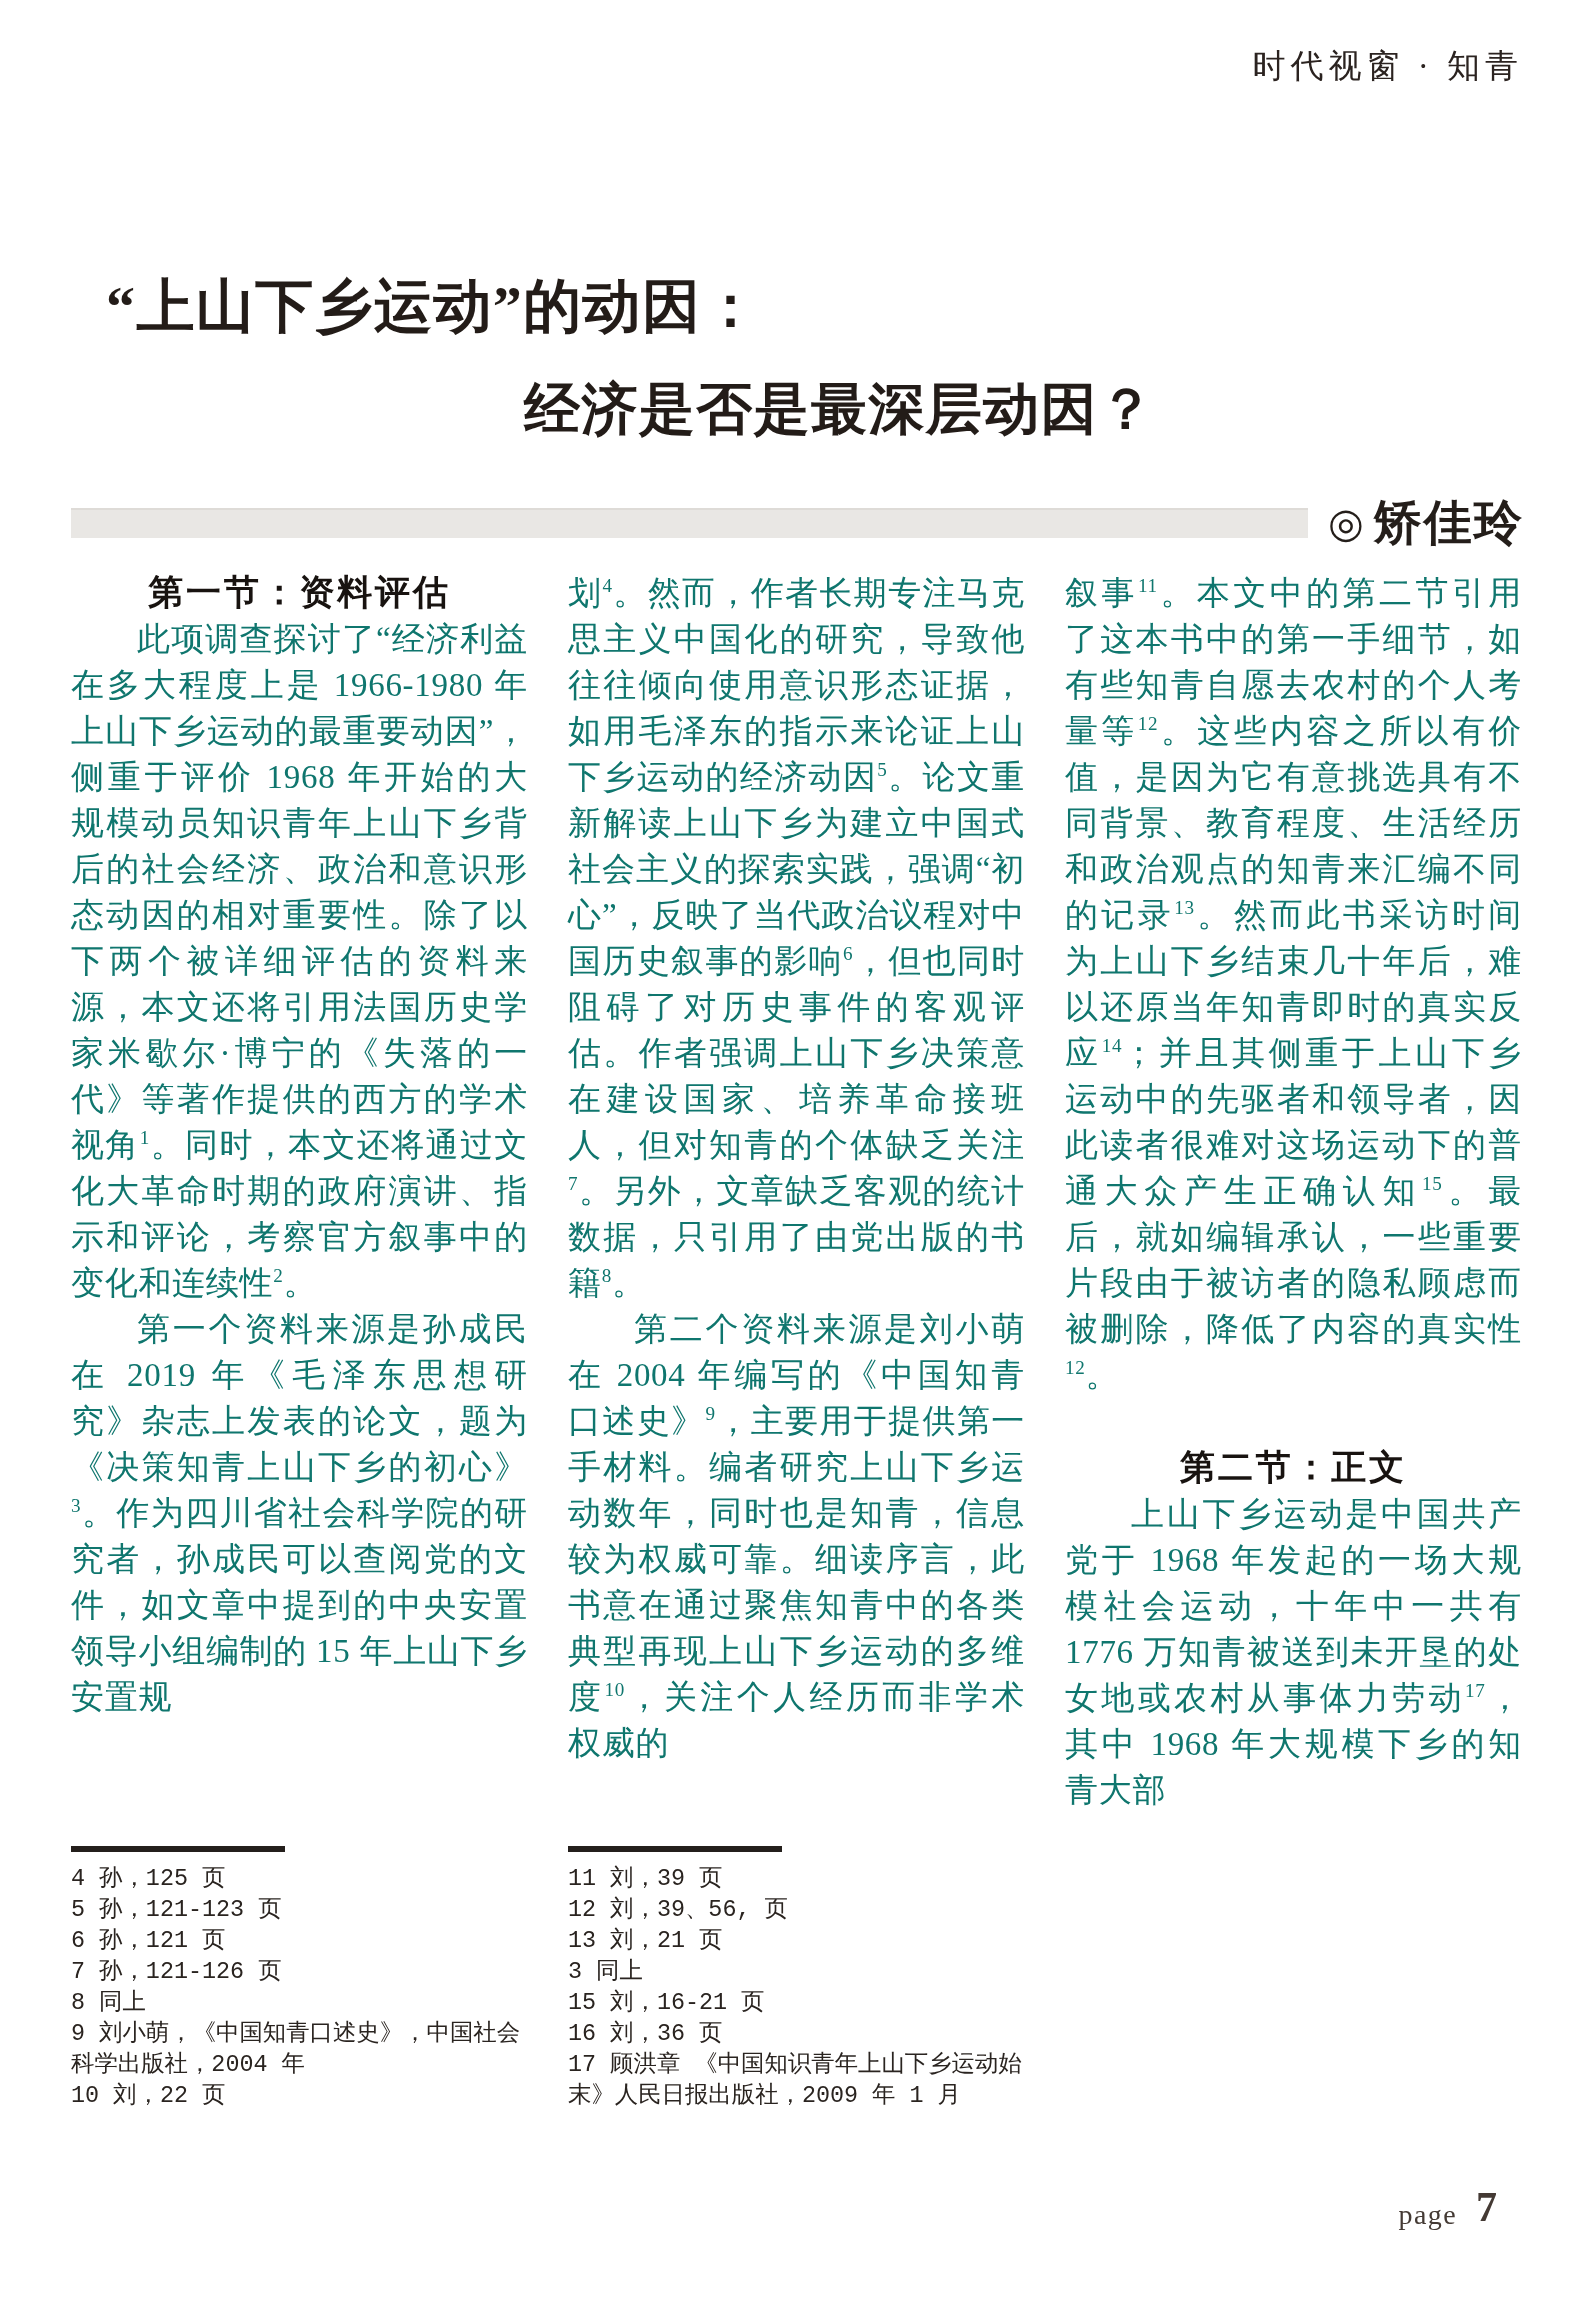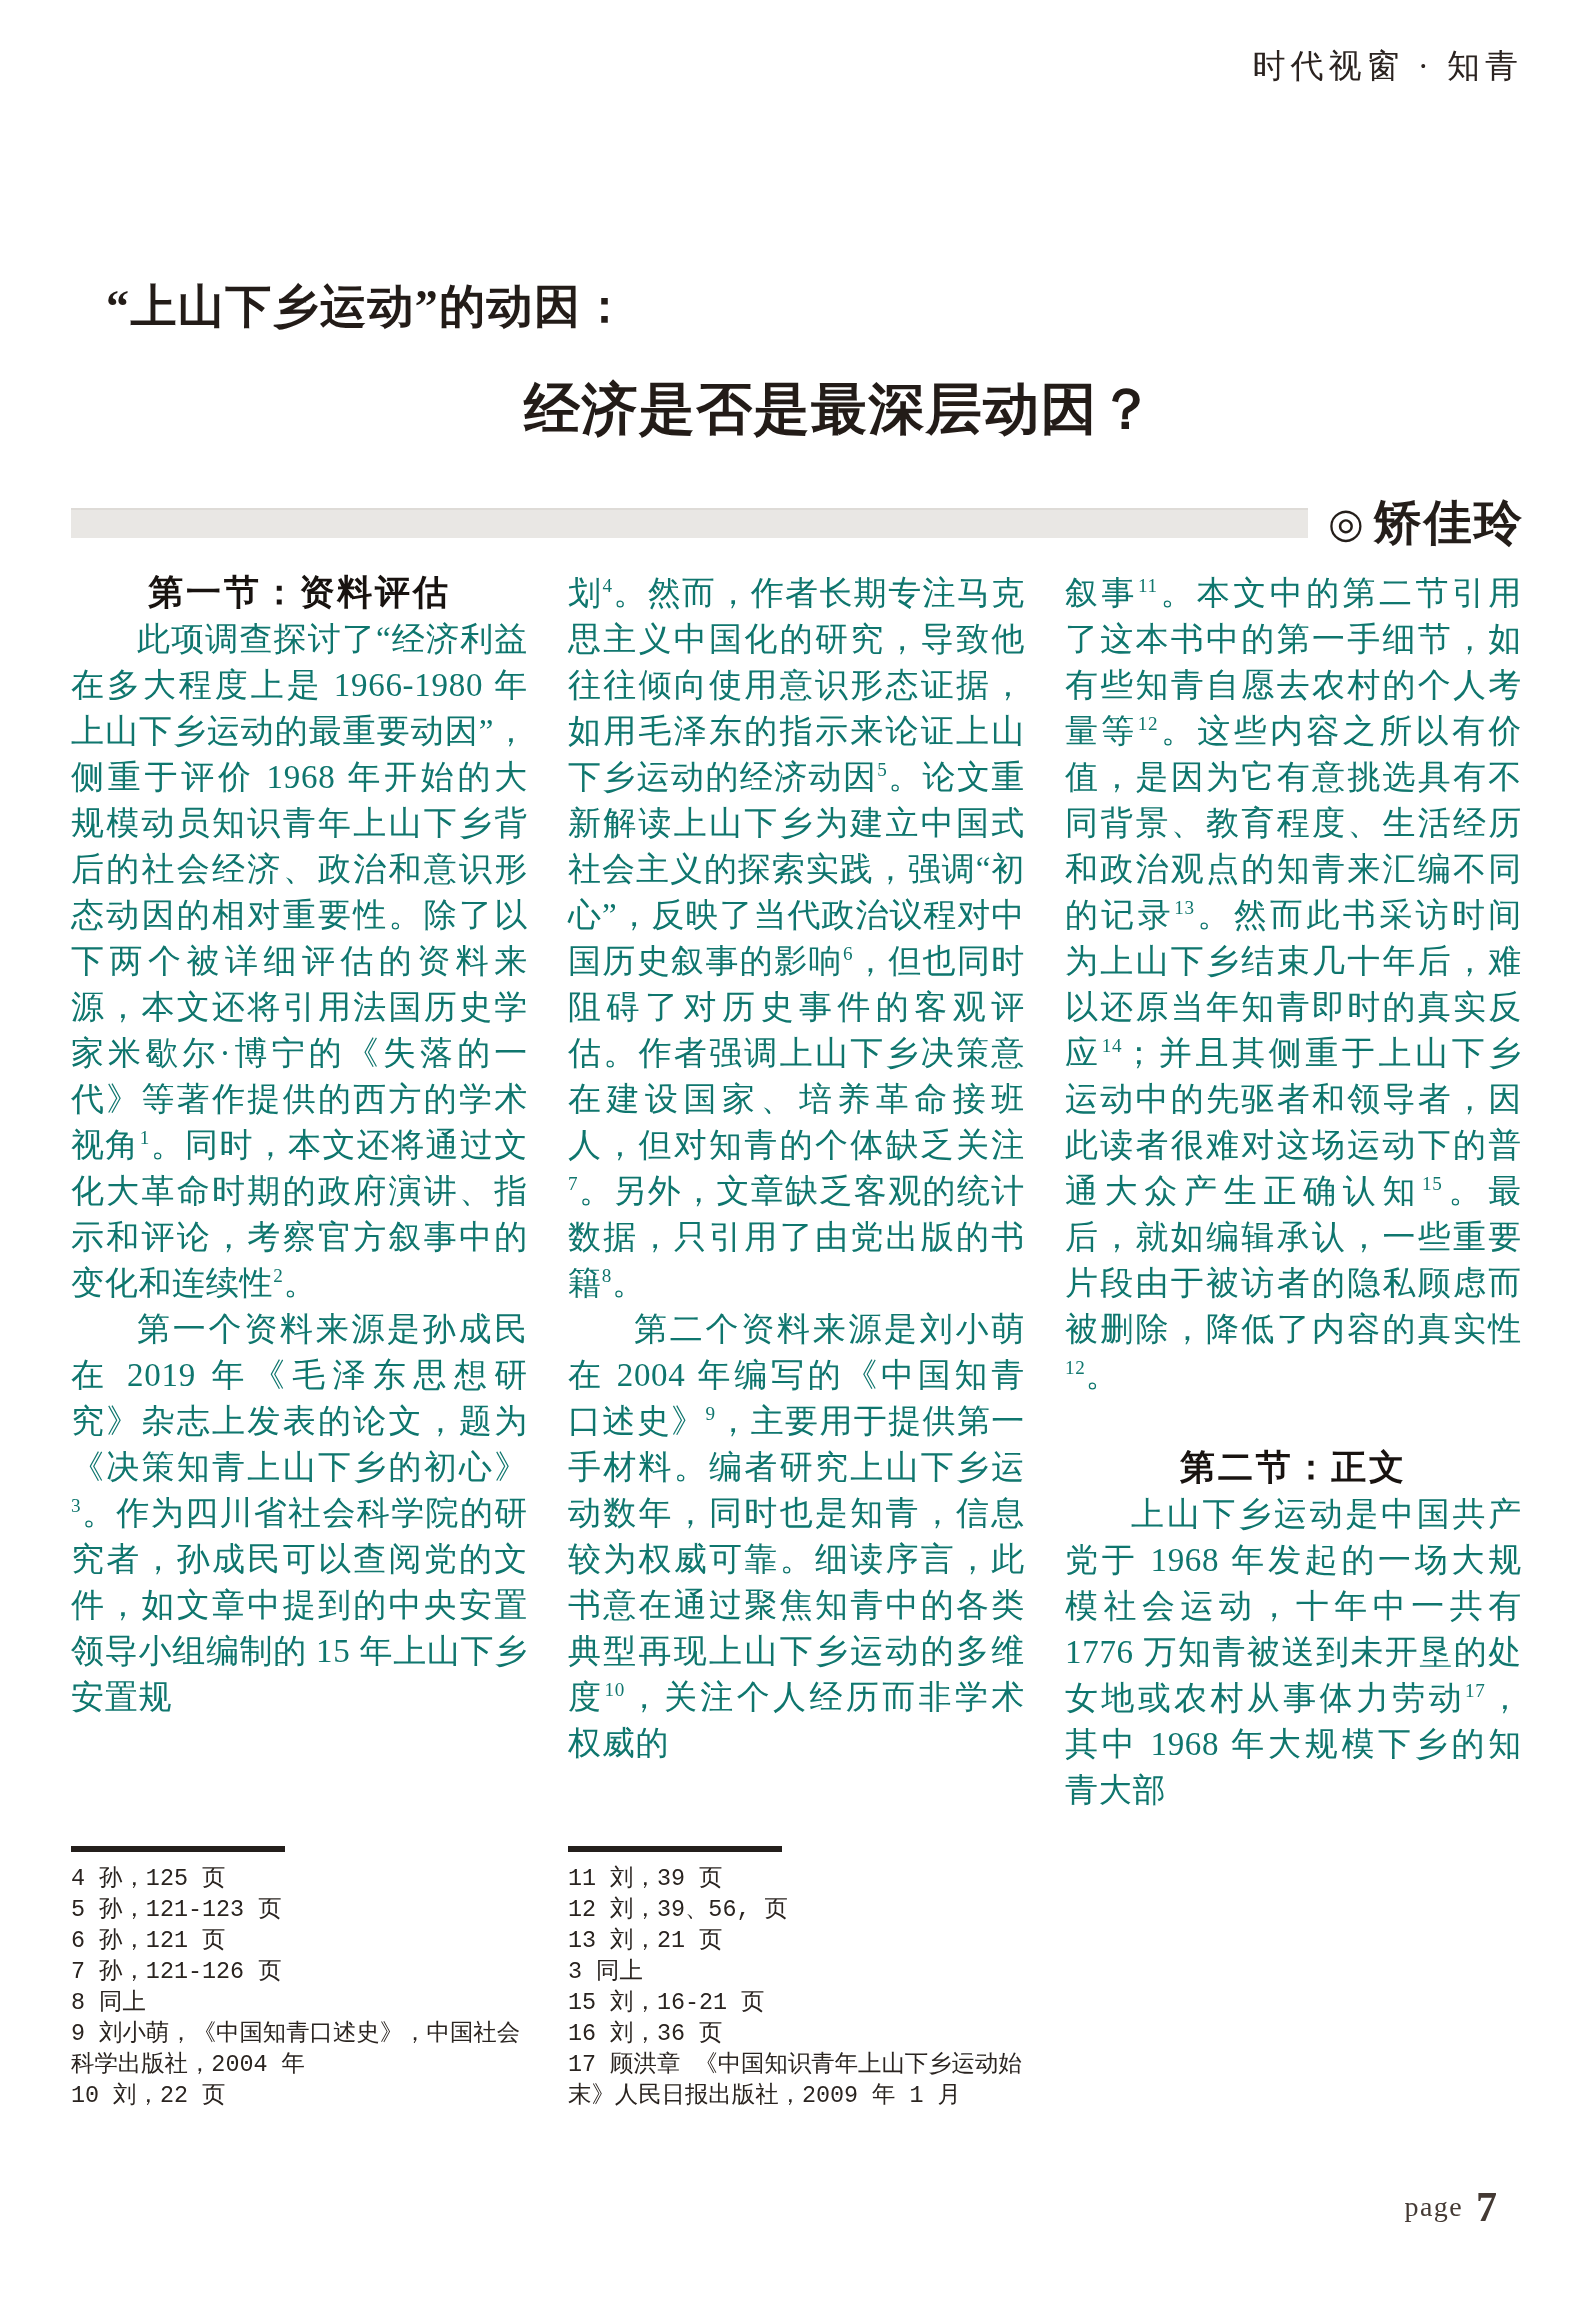--- a/index.html
+++ b/index.html
@@ -15,21 +15,21 @@
   .journal-header{
     position:absolute;top:44px;right:65px;
     font-size:33px;letter-spacing:5px;color:#2b2320;
     white-space:nowrap;
   }
   
   .title{
     position:absolute;top:255px;left:106px;width:1387px;
     font-weight:700;color:#231c18;
   }
-  .title-l1{font-size:46px;line-height:103px;letter-spacing:1.4px;white-space:nowrap;}
+  .title-l1{font-size:58px;line-height:103px;letter-spacing:1.4px;white-space:nowrap;}
   .title-l2{font-size:56px;line-height:103px;letter-spacing:1.4px;margin-left:418px;white-space:nowrap;}
   
   .byline-row{
     position:absolute;top:491px;left:71px;right:64px;
     display:flex;align-items:center;gap:20px;
   }
   .byline-rule{flex:1;height:28px;background:#e9e7e4;border-top:2.1px solid #dedbd7;}
   .author{display:flex;align-items:center;gap:10px;white-space:nowrap;color:#241e1a;}
   .author-mark{font-size:41px;line-height:41px;}
   .author-name{font-size:48px;font-weight:600;letter-spacing:2.1px;}
@@ -59,21 +59,21 @@
   .fn-col{width:457px;}
   .fn-rule{width:214px;height:6.4px;background:#241f1c;margin:0 0 11.3px 0;}
   .fn{
     margin:0;font-size:23.4px;line-height:31px;
     font-family:"Liberation Mono","DejaVu Sans Mono",monospace;
     color:#2a2420;text-align:left;letter-spacing:0px;
   }
   
   .page-num{
     position:absolute;top:2183px;right:91px;
-    display:flex;align-items:center;gap:13px;color:#443a34;
+    display:flex;align-items:flex-end;gap:19px;color:#443a34;
   }
   .page-num-label{font-size:28px;letter-spacing:1.4px;}
   .page-num-value{font-size:42px;font-weight:600;}
 </style>
 </head>
 <body>
 
 <div class="page">
 
   <div class="journal-header">时代视窗 · 知青</div>

